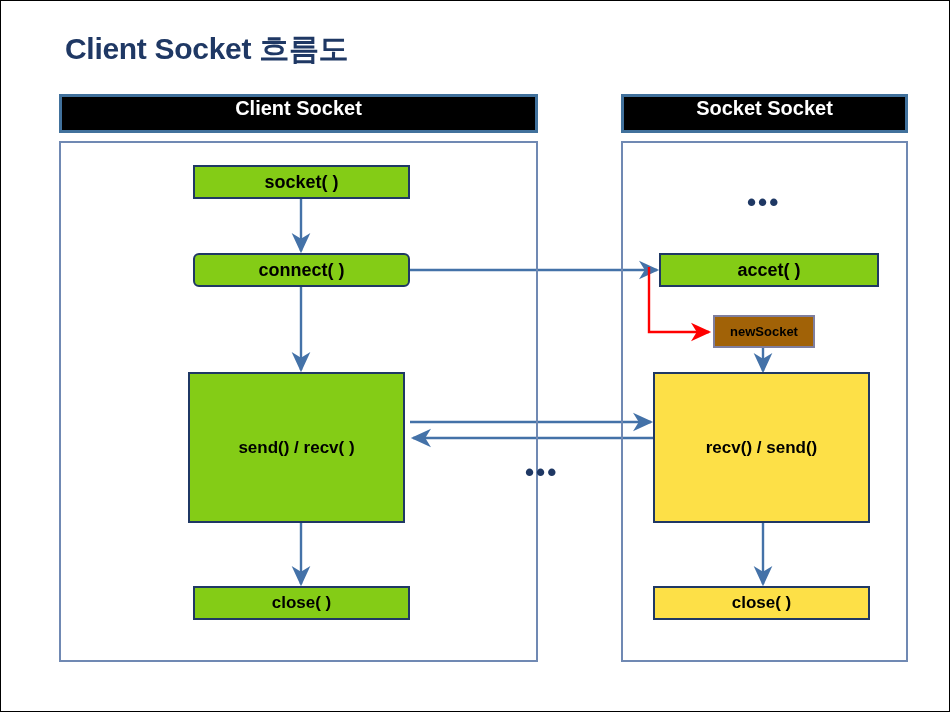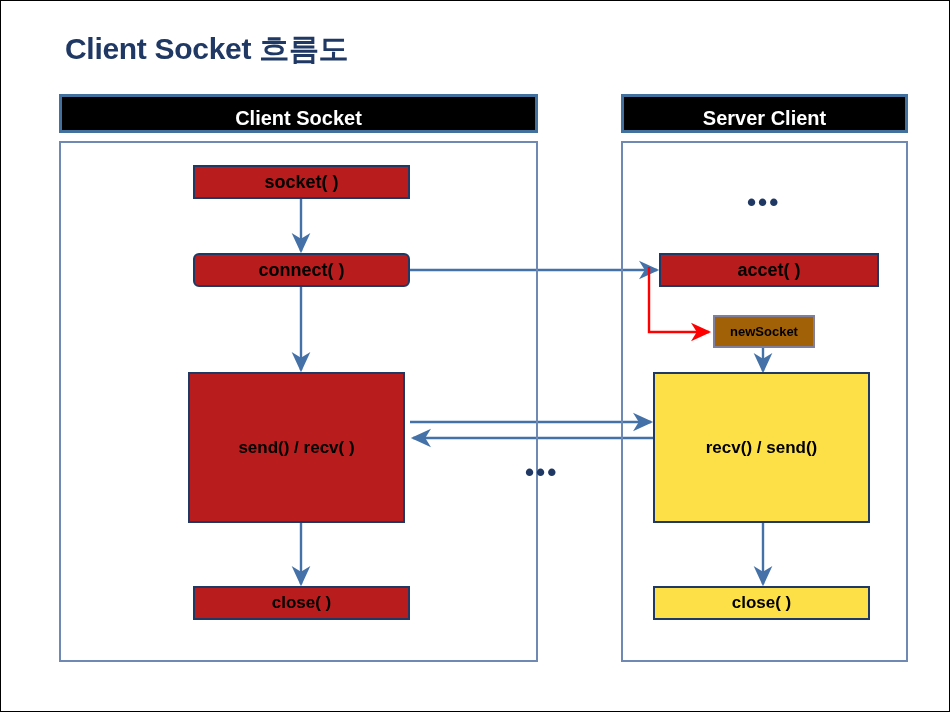--- a/index.html
+++ b/index.html
@@ -44,36 +44,36 @@
   }
   .header-bar {
     position: absolute;
     background: #000000;
     border: 3px solid #41719C;
     box-sizing: border-box;
     color: #ffffff;
     font-size: 20px;
     font-weight: bold;
     display: flex;
-    align-items: flex-end;
+    align-items: flex-start;
     justify-content: center;
     text-shadow: 1px 1px 1px rgba(0,0,0,0.6);
   }
   .node {
     position: absolute;
     box-sizing: border-box;
     border: 2px solid #1F3864;
     display: flex;
     align-items: center;
     justify-content: center;
     font-weight: bold;
     color: #000000;
     text-align: center;
   }
-  .node.beige { background: #b91c1c; }
+  .node.beige { background: #84cc16; }
   .node.pink  { background: #fde047; }
   .node.pink-gray { background: #a16207; border: 2px solid #7F7F9F; }
   .node.small-text { font-size: 13px; }
   .node.mid-text { font-size: 17px; }
   .node.big-text { font-size: 18px; }
   .ellipsis {
     position: absolute;
     font-size: 26px;
     font-weight: bold;
     color: #1F3864;
@@ -133,21 +133,21 @@
 
   <div class="node beige mid-text" style="left:187px; top:371px; width:217px; height:151px;">
     <span>send() / recv( )</span>
   </div>
 
   <div class="node beige mid-text" style="left:192px; top:585px; width:217px; height:34px;">
     <span>close( )</span>
   </div>
 
   <div class="header-bar" style="left:620px; top:93px; width:287px; height:39px;">
-    <span>Server Client</span>
+    <span>Socket Socket</span>
   </div>
 
   <div class="panel" style="left:620px; top:140px; width:287px; height:521px;"></div>
 
   <div class="ellipsis" style="left:746px; top:188px;">•••</div>
 
   <div class="node beige big-text" style="left:658px; top:252px; width:220px; height:34px;text-align:center;">
     <span>accet( )</span>
   </div>
 

